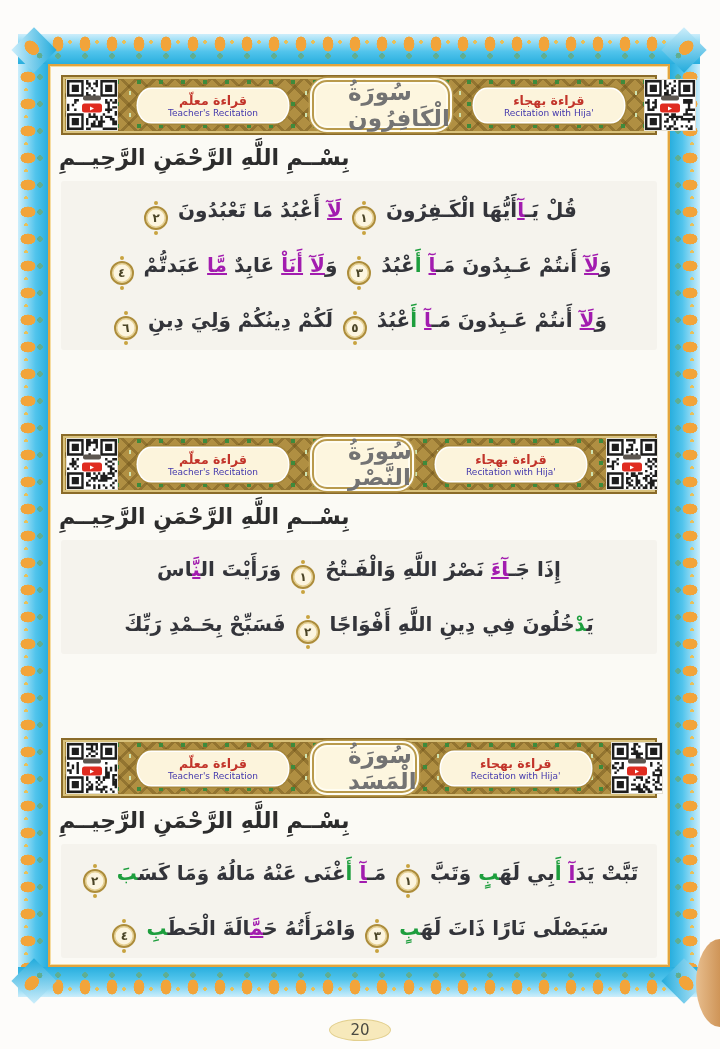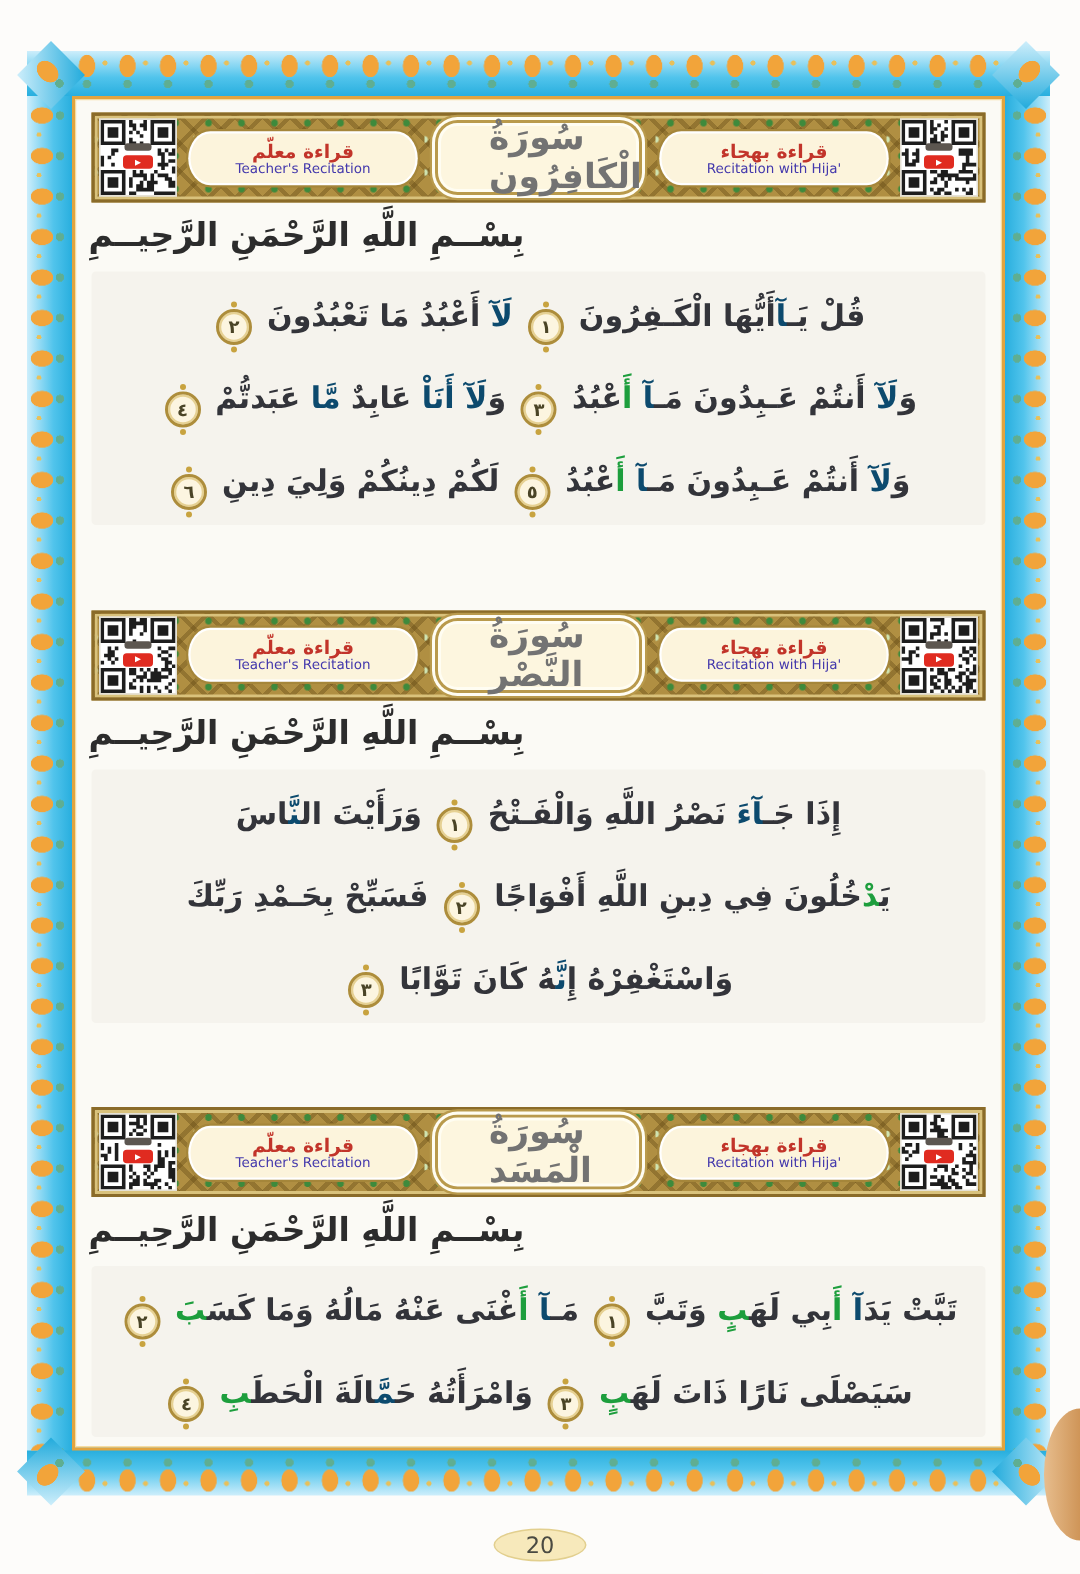--- a/index.html
+++ b/index.html
@@ -60,34 +60,34 @@
       repeating-linear-gradient(45deg,rgba(99,73,20,.38) 0 3px,rgba(0,0,0,0) 3px 13px),
       repeating-linear-gradient(135deg,rgba(99,73,20,.38) 0 3px,rgba(0,0,0,0) 3px 13px);
     background-size:22px 22px,22px 22px,auto,auto;
     border:2px solid #8a6b29;box-shadow:inset 0 0 0 2px #d9c27c;box-sizing:border-box;}
   .qr{position:relative;width:52px;height:52px;background:#fff;flex:0 0 auto;border:1px solid #e5e1d5;box-sizing:border-box;}
   .qr svg{display:block;width:100%;height:100%;}
   .yt-badge{position:absolute;left:50%;top:56%;transform:translate(-50%,-50%);width:20px;height:9px;background:#e02b20;border-radius:2.5px;display:flex;align-items:center;justify-content:center;}
   .yt-badge::before{content:"";width:0;height:0;border-left:4px solid #fff;border-top:2.6px solid rgba(0,0,0,0);border-bottom:2.6px solid rgba(0,0,0,0);}
   .qr-pill{position:absolute;left:50%;top:36%;transform:translate(-50%,-50%);width:18px;height:5px;background:#5c5650;border-radius:2px;}
   .lbl{flex:0 0 auto;width:138px;background:#fcf4dc;border-radius:16px/20px;
-    box-shadow:0 0 0 1.5px #fff,0 0 0 3px #a5863a;padding:4px 6px 3px;text-align:center;margin:0 5px;}
+    box-shadow:0 0 0 1.5px #fff,0 0 0 3px #a5863a;padding:4px 6px 3px;text-align:center;margin:0 16px;}
   .lbl .ar{display:block;color:#c2342a;font-size:12.5px;font-weight:bold;line-height:15px;}
   .lbl .en{display:block;color:#4338ac;font-size:9px;line-height:11px;}
   .cart{flex:1 1 auto;align-self:stretch;margin:1px 4px;background:#fdf6df;border-radius:15px;
     box-shadow:inset 0 0 0 2px #b99a4c,inset 0 0 0 4px #fffdf2,0 0 0 2px #fffdf2,0 0 0 3.5px #b99a4c;
     display:flex;align-items:center;justify-content:center;}
   .cart .nm{font-size:23px;font-weight:bold;color:#737373;margin-left:36px;}
   
   .bsm{text-align:left;font-size:22px;font-weight:bold;color:#2c2c2c;line-height:46px;height:46px;direction:rtl;}
   
   .verses{background:#f5f3ed;border-radius:3px;padding:2px 4px;margin:0 2px;}
   .vline{direction:rtl;text-align:center;font-size:20px;font-weight:bold;color:#33343a;line-height:55px;white-space:nowrap;}
   .seg{color:#33343a;}
-  .c-r{color:#0c4a6e;}
+  .c-r{color:#a21caf;text-decoration:underline;}
   .c-g{color:#1d9e3d;}
   .vm{display:inline-block;width:24px;height:24px;border-radius:50%;background:#fcf5e0;
     border:2px solid #ad8d3b;box-shadow:inset 0 0 0 1.5px #e6d193;box-sizing:border-box;
     font-size:12px;line-height:20px;text-align:center;color:#4a4426;vertical-align:-5px;margin:0 3px;position:relative;}
   .vm::before,.vm::after{content:"";position:absolute;left:50%;width:4px;height:4px;margin-left:-2px;border-radius:50%;background:#c8a33f;}
   .vm::before{top:-7px;} .vm::after{bottom:-7px;}
   
   .pageno{position:absolute;left:0;right:0;bottom:8px;text-align:center;}
   .pageno span{display:inline-block;min-width:40px;padding:1px 10px;background:#f7e9bb;border:1px solid #e2cf8e;
     border-radius:50%;font-size:15px;color:#4a4a42;font-family:"DejaVu Sans",sans-serif;}
@@ -173,21 +173,20 @@
               <path d="M0 0h17.333333333333336v17.333333333333336h-17.333333333333336z M2.4761904761904763 2.4761904761904763v12.380952380952381h12.380952380952381v-12.380952380952381z M4.9523809523809526 4.9523809523809526h7.428571428571429v7.428571428571429h-7.428571428571429z M34.66666666666667 0h17.333333333333336v17.333333333333336h-17.333333333333336z M37.142857142857146 2.4761904761904763v12.380952380952381h12.380952380952381v-12.380952380952381z M39.61904761904762 4.9523809523809526h7.428571428571429v7.428571428571429h-7.428571428571429z M0 34.66666666666667h17.333333333333336v17.333333333333336h-17.333333333333336z M2.4761904761904763 37.142857142857146v12.380952380952381h12.380952380952381v-12.380952380952381z M4.9523809523809526 39.61904761904762h7.428571428571429v7.428571428571429h-7.428571428571429z M19.80952380952381 0h2.4761904761904763v2.4761904761904763h-2.4761904761904763z M22.285714285714285 0h2.4761904761904763v2.4761904761904763h-2.4761904761904763z M24.761904761904763 0h2.4761904761904763v2.4761904761904763h-2.4761904761904763z M27.23809523809524 0h2.4761904761904763v2.4761904761904763h-2.4761904761904763z M27.23809523809524 2.4761904761904763h2.4761904761904763v2.4761904761904763h-2.4761904761904763z M22.285714285714285 4.9523809523809526h2.4761904761904763v2.4761904761904763h-2.4761904761904763z M24.761904761904763 4.9523809523809526h2.4761904761904763v2.4761904761904763h-2.4761904761904763z M24.761904761904763 7.428571428571429h2.4761904761904763v2.4761904761904763h-2.4761904761904763z M19.80952380952381 9.904761904761905h2.4761904761904763v2.4761904761904763h-2.4761904761904763z M22.285714285714285 9.904761904761905h2.4761904761904763v2.4761904761904763h-2.4761904761904763z M24.761904761904763 9.904761904761905h2.4761904761904763v2.4761904761904763h-2.4761904761904763z M29.714285714285715 9.904761904761905h2.4761904761904763v2.4761904761904763h-2.4761904761904763z M19.80952380952381 12.380952380952381h2.4761904761904763v2.4761904761904763h-2.4761904761904763z M24.761904761904763 14.857142857142858h2.4761904761904763v2.4761904761904763h-2.4761904761904763z M29.714285714285715 14.857142857142858h2.4761904761904763v2.4761904761904763h-2.4761904761904763z M19.80952380952381 17.333333333333336h2.4761904761904763v2.4761904761904763h-2.4761904761904763z M27.23809523809524 17.333333333333336h2.4761904761904763v2.4761904761904763h-2.4761904761904763z M0 19.80952380952381h2.4761904761904763v2.4761904761904763h-2.4761904761904763z M9.904761904761905 19.80952380952381h2.4761904761904763v2.4761904761904763h-2.4761904761904763z M42.095238095238095 19.80952380952381h2.4761904761904763v2.4761904761904763h-2.4761904761904763z M47.04761904761905 19.80952380952381h2.4761904761904763v2.4761904761904763h-2.4761904761904763z M49.523809523809526 19.80952380952381h2.4761904761904763v2.4761904761904763h-2.4761904761904763z M0 22.285714285714285h2.4761904761904763v2.4761904761904763h-2.4761904761904763z M4.9523809523809526 22.285714285714285h2.4761904761904763v2.4761904761904763h-2.4761904761904763z M7.428571428571429 22.285714285714285h2.4761904761904763v2.4761904761904763h-2.4761904761904763z M42.095238095238095 22.285714285714285h2.4761904761904763v2.4761904761904763h-2.4761904761904763z M44.57142857142857 22.285714285714285h2.4761904761904763v2.4761904761904763h-2.4761904761904763z M49.523809523809526 22.285714285714285h2.4761904761904763v2.4761904761904763h-2.4761904761904763z M4.9523809523809526 24.761904761904763h2.4761904761904763v2.4761904761904763h-2.4761904761904763z M9.904761904761905 24.761904761904763h2.4761904761904763v2.4761904761904763h-2.4761904761904763z M39.61904761904762 24.761904761904763h2.4761904761904763v2.4761904761904763h-2.4761904761904763z M47.04761904761905 24.761904761904763h2.4761904761904763v2.4761904761904763h-2.4761904761904763z M0 27.23809523809524h2.4761904761904763v2.4761904761904763h-2.4761904761904763z M2.4761904761904763 27.23809523809524h2.4761904761904763v2.4761904761904763h-2.4761904761904763z M4.9523809523809526 27.23809523809524h2.4761904761904763v2.4761904761904763h-2.4761904761904763z M42.095238095238095 27.23809523809524h2.4761904761904763v2.4761904761904763h-2.4761904761904763z M44.57142857142857 27.23809523809524h2.4761904761904763v2.4761904761904763h-2.4761904761904763z M49.523809523809526 27.23809523809524h2.4761904761904763v2.4761904761904763h-2.4761904761904763z M4.9523809523809526 29.714285714285715h2.4761904761904763v2.4761904761904763h-2.4761904761904763z M44.57142857142857 29.714285714285715h2.4761904761904763v2.4761904761904763h-2.4761904761904763z M39.61904761904762 32.19047619047619h2.4761904761904763v2.4761904761904763h-2.4761904761904763z M49.523809523809526 32.19047619047619h2.4761904761904763v2.4761904761904763h-2.4761904761904763z M19.80952380952381 34.66666666666667h2.4761904761904763v2.4761904761904763h-2.4761904761904763z M24.761904761904763 34.66666666666667h2.4761904761904763v2.4761904761904763h-2.4761904761904763z M27.23809523809524 34.66666666666667h2.4761904761904763v2.4761904761904763h-2.4761904761904763z M32.19047619047619 34.66666666666667h2.4761904761904763v2.4761904761904763h-2.4761904761904763z M34.66666666666667 34.66666666666667h2.4761904761904763v2.4761904761904763h-2.4761904761904763z M44.57142857142857 34.66666666666667h2.4761904761904763v2.4761904761904763h-2.4761904761904763z M49.523809523809526 34.66666666666667h2.4761904761904763v2.4761904761904763h-2.4761904761904763z M24.761904761904763 37.142857142857146h2.4761904761904763v2.4761904761904763h-2.4761904761904763z M27.23809523809524 37.142857142857146h2.4761904761904763v2.4761904761904763h-2.4761904761904763z M29.714285714285715 37.142857142857146h2.4761904761904763v2.4761904761904763h-2.4761904761904763z M39.61904761904762 37.142857142857146h2.4761904761904763v2.4761904761904763h-2.4761904761904763z M42.095238095238095 37.142857142857146h2.4761904761904763v2.4761904761904763h-2.4761904761904763z M47.04761904761905 37.142857142857146h2.4761904761904763v2.4761904761904763h-2.4761904761904763z M49.523809523809526 37.142857142857146h2.4761904761904763v2.4761904761904763h-2.4761904761904763z M19.80952380952381 39.61904761904762h2.4761904761904763v2.4761904761904763h-2.4761904761904763z M22.285714285714285 39.61904761904762h2.4761904761904763v2.4761904761904763h-2.4761904761904763z M29.714285714285715 39.61904761904762h2.4761904761904763v2.4761904761904763h-2.4761904761904763z M37.142857142857146 39.61904761904762h2.4761904761904763v2.4761904761904763h-2.4761904761904763z M39.61904761904762 39.61904761904762h2.4761904761904763v2.4761904761904763h-2.4761904761904763z M44.57142857142857 39.61904761904762h2.4761904761904763v2.4761904761904763h-2.4761904761904763z M19.80952380952381 42.095238095238095h2.4761904761904763v2.4761904761904763h-2.4761904761904763z M24.761904761904763 42.095238095238095h2.4761904761904763v2.4761904761904763h-2.4761904761904763z M29.714285714285715 42.095238095238095h2.4761904761904763v2.4761904761904763h-2.4761904761904763z M32.19047619047619 42.095238095238095h2.4761904761904763v2.4761904761904763h-2.4761904761904763z M39.61904761904762 42.095238095238095h2.4761904761904763v2.4761904761904763h-2.4761904761904763z M44.57142857142857 42.095238095238095h2.4761904761904763v2.4761904761904763h-2.4761904761904763z M47.04761904761905 42.095238095238095h2.4761904761904763v2.4761904761904763h-2.4761904761904763z M49.523809523809526 42.095238095238095h2.4761904761904763v2.4761904761904763h-2.4761904761904763z M19.80952380952381 44.57142857142857h2.4761904761904763v2.4761904761904763h-2.4761904761904763z M22.285714285714285 44.57142857142857h2.4761904761904763v2.4761904761904763h-2.4761904761904763z M29.714285714285715 44.57142857142857h2.4761904761904763v2.4761904761904763h-2.4761904761904763z M32.19047619047619 44.57142857142857h2.4761904761904763v2.4761904761904763h-2.4761904761904763z M42.095238095238095 44.57142857142857h2.4761904761904763v2.4761904761904763h-2.4761904761904763z M44.57142857142857 44.57142857142857h2.4761904761904763v2.4761904761904763h-2.4761904761904763z M47.04761904761905 44.57142857142857h2.4761904761904763v2.4761904761904763h-2.4761904761904763z M22.285714285714285 47.04761904761905h2.4761904761904763v2.4761904761904763h-2.4761904761904763z M24.761904761904763 47.04761904761905h2.4761904761904763v2.4761904761904763h-2.4761904761904763z M29.714285714285715 47.04761904761905h2.4761904761904763v2.4761904761904763h-2.4761904761904763z M34.66666666666667 47.04761904761905h2.4761904761904763v2.4761904761904763h-2.4761904761904763z M39.61904761904762 47.04761904761905h2.4761904761904763v2.4761904761904763h-2.4761904761904763z M44.57142857142857 47.04761904761905h2.4761904761904763v2.4761904761904763h-2.4761904761904763z M47.04761904761905 47.04761904761905h2.4761904761904763v2.4761904761904763h-2.4761904761904763z M19.80952380952381 49.523809523809526h2.4761904761904763v2.4761904761904763h-2.4761904761904763z M27.23809523809524 49.523809523809526h2.4761904761904763v2.4761904761904763h-2.4761904761904763z M32.19047619047619 49.523809523809526h2.4761904761904763v2.4761904761904763h-2.4761904761904763z M37.142857142857146 49.523809523809526h2.4761904761904763v2.4761904761904763h-2.4761904761904763z M39.61904761904762 49.523809523809526h2.4761904761904763v2.4761904761904763h-2.4761904761904763z M44.57142857142857 49.523809523809526h2.4761904761904763v2.4761904761904763h-2.4761904761904763z M49.523809523809526 49.523809523809526h2.4761904761904763v2.4761904761904763h-2.4761904761904763z " fill="#1d1d1d" fill-rule="evenodd"></path>
             </svg>
         <div class="qr-pill"></div>
         <div class="yt-badge"></div>
       </div>
     </div>
     <div class="bsm">بِسْــمِ اللَّهِ الرَّحْمَنِ الرَّحِيــمِ</div>
     <div class="verses">
           <div class="vline"><span class="seg">إِذَا جَـ</span><span class="seg c-r">آءَ</span><span class="seg"> نَصْرُ اللَّهِ وَالْفَـتْحُ </span><span class="vm">١</span><span class="seg"> وَرَأَيْتَ ال</span><span class="seg c-r">نَّ</span><span class="seg">اسَ</span></div>
           <div class="vline"><span class="seg">يَ</span><span class="seg c-g">دْ</span><span class="seg">خُلُونَ فِي دِينِ اللَّهِ أَفْوَاجًا </span><span class="vm">٢</span><span class="seg"> فَسَبِّحْ بِحَـمْدِ رَبِّكَ</span></div>
-          <div class="vline"><span class="seg">وَاسْتَغْفِرْهُ إِ</span><span class="seg c-r">نَّ</span><span class="seg">هُ كَانَ تَوَّابًا </span><span class="vm">٣</span></div>
         </div>
   </div>
 
   <div class="section">
     <div class="hband">
       <div class="qr">
         <svg viewBox="0 0 52 52">
               <path d="M0 0h17.333333333333336v17.333333333333336h-17.333333333333336z M2.4761904761904763 2.4761904761904763v12.380952380952381h12.380952380952381v-12.380952380952381z M4.9523809523809526 4.9523809523809526h7.428571428571429v7.428571428571429h-7.428571428571429z M34.66666666666667 0h17.333333333333336v17.333333333333336h-17.333333333333336z M37.142857142857146 2.4761904761904763v12.380952380952381h12.380952380952381v-12.380952380952381z M39.61904761904762 4.9523809523809526h7.428571428571429v7.428571428571429h-7.428571428571429z M0 34.66666666666667h17.333333333333336v17.333333333333336h-17.333333333333336z M2.4761904761904763 37.142857142857146v12.380952380952381h12.380952380952381v-12.380952380952381z M4.9523809523809526 39.61904761904762h7.428571428571429v7.428571428571429h-7.428571428571429z M19.80952380952381 0h2.4761904761904763v2.4761904761904763h-2.4761904761904763z M22.285714285714285 0h2.4761904761904763v2.4761904761904763h-2.4761904761904763z M24.761904761904763 0h2.4761904761904763v2.4761904761904763h-2.4761904761904763z M27.23809523809524 0h2.4761904761904763v2.4761904761904763h-2.4761904761904763z M29.714285714285715 0h2.4761904761904763v2.4761904761904763h-2.4761904761904763z M24.761904761904763 2.4761904761904763h2.4761904761904763v2.4761904761904763h-2.4761904761904763z M29.714285714285715 2.4761904761904763h2.4761904761904763v2.4761904761904763h-2.4761904761904763z M19.80952380952381 4.9523809523809526h2.4761904761904763v2.4761904761904763h-2.4761904761904763z M22.285714285714285 4.9523809523809526h2.4761904761904763v2.4761904761904763h-2.4761904761904763z M24.761904761904763 4.9523809523809526h2.4761904761904763v2.4761904761904763h-2.4761904761904763z M29.714285714285715 4.9523809523809526h2.4761904761904763v2.4761904761904763h-2.4761904761904763z M24.761904761904763 7.428571428571429h2.4761904761904763v2.4761904761904763h-2.4761904761904763z M27.23809523809524 7.428571428571429h2.4761904761904763v2.4761904761904763h-2.4761904761904763z M22.285714285714285 9.904761904761905h2.4761904761904763v2.4761904761904763h-2.4761904761904763z M29.714285714285715 9.904761904761905h2.4761904761904763v2.4761904761904763h-2.4761904761904763z M19.80952380952381 12.380952380952381h2.4761904761904763v2.4761904761904763h-2.4761904761904763z M24.761904761904763 12.380952380952381h2.4761904761904763v2.4761904761904763h-2.4761904761904763z M27.23809523809524 12.380952380952381h2.4761904761904763v2.4761904761904763h-2.4761904761904763z M19.80952380952381 17.333333333333336h2.4761904761904763v2.4761904761904763h-2.4761904761904763z M22.285714285714285 17.333333333333336h2.4761904761904763v2.4761904761904763h-2.4761904761904763z M29.714285714285715 17.333333333333336h2.4761904761904763v2.4761904761904763h-2.4761904761904763z M0 19.80952380952381h2.4761904761904763v2.4761904761904763h-2.4761904761904763z M9.904761904761905 19.80952380952381h2.4761904761904763v2.4761904761904763h-2.4761904761904763z M39.61904761904762 19.80952380952381h2.4761904761904763v2.4761904761904763h-2.4761904761904763z M0 22.285714285714285h2.4761904761904763v2.4761904761904763h-2.4761904761904763z M4.9523809523809526 22.285714285714285h2.4761904761904763v2.4761904761904763h-2.4761904761904763z M9.904761904761905 22.285714285714285h2.4761904761904763v2.4761904761904763h-2.4761904761904763z M49.523809523809526 22.285714285714285h2.4761904761904763v2.4761904761904763h-2.4761904761904763z M4.9523809523809526 24.761904761904763h2.4761904761904763v2.4761904761904763h-2.4761904761904763z M9.904761904761905 24.761904761904763h2.4761904761904763v2.4761904761904763h-2.4761904761904763z M39.61904761904762 24.761904761904763h2.4761904761904763v2.4761904761904763h-2.4761904761904763z M44.57142857142857 24.761904761904763h2.4761904761904763v2.4761904761904763h-2.4761904761904763z M49.523809523809526 24.761904761904763h2.4761904761904763v2.4761904761904763h-2.4761904761904763z M0 27.23809523809524h2.4761904761904763v2.4761904761904763h-2.4761904761904763z M2.4761904761904763 27.23809523809524h2.4761904761904763v2.4761904761904763h-2.4761904761904763z M9.904761904761905 27.23809523809524h2.4761904761904763v2.4761904761904763h-2.4761904761904763z M39.61904761904762 27.23809523809524h2.4761904761904763v2.4761904761904763h-2.4761904761904763z M44.57142857142857 27.23809523809524h2.4761904761904763v2.4761904761904763h-2.4761904761904763z M49.523809523809526 27.23809523809524h2.4761904761904763v2.4761904761904763h-2.4761904761904763z M2.4761904761904763 29.714285714285715h2.4761904761904763v2.4761904761904763h-2.4761904761904763z M9.904761904761905 29.714285714285715h2.4761904761904763v2.4761904761904763h-2.4761904761904763z M39.61904761904762 29.714285714285715h2.4761904761904763v2.4761904761904763h-2.4761904761904763z M42.095238095238095 29.714285714285715h2.4761904761904763v2.4761904761904763h-2.4761904761904763z M39.61904761904762 32.19047619047619h2.4761904761904763v2.4761904761904763h-2.4761904761904763z M42.095238095238095 32.19047619047619h2.4761904761904763v2.4761904761904763h-2.4761904761904763z M47.04761904761905 32.19047619047619h2.4761904761904763v2.4761904761904763h-2.4761904761904763z M49.523809523809526 32.19047619047619h2.4761904761904763v2.4761904761904763h-2.4761904761904763z M19.80952380952381 34.66666666666667h2.4761904761904763v2.4761904761904763h-2.4761904761904763z M29.714285714285715 34.66666666666667h2.4761904761904763v2.4761904761904763h-2.4761904761904763z M32.19047619047619 34.66666666666667h2.4761904761904763v2.4761904761904763h-2.4761904761904763z M37.142857142857146 34.66666666666667h2.4761904761904763v2.4761904761904763h-2.4761904761904763z M39.61904761904762 34.66666666666667h2.4761904761904763v2.4761904761904763h-2.4761904761904763z M42.095238095238095 34.66666666666667h2.4761904761904763v2.4761904761904763h-2.4761904761904763z M47.04761904761905 34.66666666666667h2.4761904761904763v2.4761904761904763h-2.4761904761904763z M19.80952380952381 37.142857142857146h2.4761904761904763v2.4761904761904763h-2.4761904761904763z M32.19047619047619 37.142857142857146h2.4761904761904763v2.4761904761904763h-2.4761904761904763z M37.142857142857146 37.142857142857146h2.4761904761904763v2.4761904761904763h-2.4761904761904763z M47.04761904761905 37.142857142857146h2.4761904761904763v2.4761904761904763h-2.4761904761904763z M49.523809523809526 37.142857142857146h2.4761904761904763v2.4761904761904763h-2.4761904761904763z M22.285714285714285 39.61904761904762h2.4761904761904763v2.4761904761904763h-2.4761904761904763z M29.714285714285715 39.61904761904762h2.4761904761904763v2.4761904761904763h-2.4761904761904763z M34.66666666666667 39.61904761904762h2.4761904761904763v2.4761904761904763h-2.4761904761904763z M47.04761904761905 39.61904761904762h2.4761904761904763v2.4761904761904763h-2.4761904761904763z M49.523809523809526 39.61904761904762h2.4761904761904763v2.4761904761904763h-2.4761904761904763z M19.80952380952381 42.095238095238095h2.4761904761904763v2.4761904761904763h-2.4761904761904763z M24.761904761904763 42.095238095238095h2.4761904761904763v2.4761904761904763h-2.4761904761904763z M32.19047619047619 42.095238095238095h2.4761904761904763v2.4761904761904763h-2.4761904761904763z M47.04761904761905 42.095238095238095h2.4761904761904763v2.4761904761904763h-2.4761904761904763z M49.523809523809526 42.095238095238095h2.4761904761904763v2.4761904761904763h-2.4761904761904763z M22.285714285714285 44.57142857142857h2.4761904761904763v2.4761904761904763h-2.4761904761904763z M24.761904761904763 44.57142857142857h2.4761904761904763v2.4761904761904763h-2.4761904761904763z M29.714285714285715 44.57142857142857h2.4761904761904763v2.4761904761904763h-2.4761904761904763z M37.142857142857146 44.57142857142857h2.4761904761904763v2.4761904761904763h-2.4761904761904763z M39.61904761904762 44.57142857142857h2.4761904761904763v2.4761904761904763h-2.4761904761904763z M49.523809523809526 44.57142857142857h2.4761904761904763v2.4761904761904763h-2.4761904761904763z M19.80952380952381 47.04761904761905h2.4761904761904763v2.4761904761904763h-2.4761904761904763z M22.285714285714285 47.04761904761905h2.4761904761904763v2.4761904761904763h-2.4761904761904763z M24.761904761904763 47.04761904761905h2.4761904761904763v2.4761904761904763h-2.4761904761904763z M29.714285714285715 47.04761904761905h2.4761904761904763v2.4761904761904763h-2.4761904761904763z M32.19047619047619 47.04761904761905h2.4761904761904763v2.4761904761904763h-2.4761904761904763z M34.66666666666667 47.04761904761905h2.4761904761904763v2.4761904761904763h-2.4761904761904763z M37.142857142857146 47.04761904761905h2.4761904761904763v2.4761904761904763h-2.4761904761904763z M44.57142857142857 47.04761904761905h2.4761904761904763v2.4761904761904763h-2.4761904761904763z M19.80952380952381 49.523809523809526h2.4761904761904763v2.4761904761904763h-2.4761904761904763z M34.66666666666667 49.523809523809526h2.4761904761904763v2.4761904761904763h-2.4761904761904763z M39.61904761904762 49.523809523809526h2.4761904761904763v2.4761904761904763h-2.4761904761904763z M47.04761904761905 49.523809523809526h2.4761904761904763v2.4761904761904763h-2.4761904761904763z " fill="#1d1d1d" fill-rule="evenodd"></path>
             </svg>
         <div class="qr-pill"></div>

